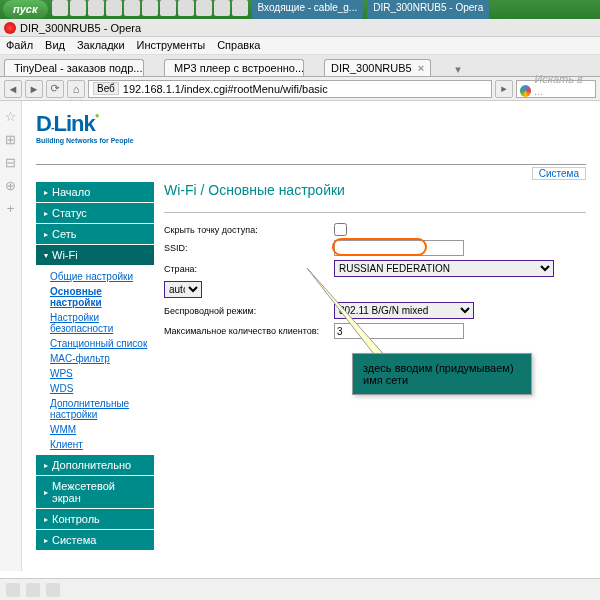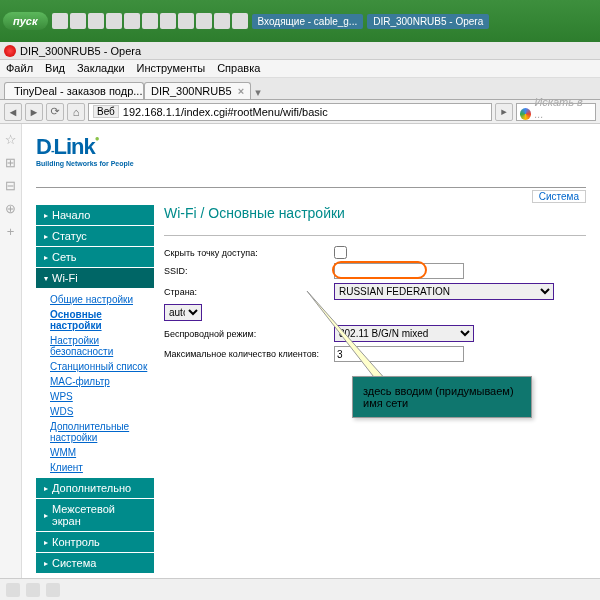--- a/index.html
+++ b/index.html
@@ -1,26 +1,26 @@
 <!DOCTYPE html>
 <html><head>
 <meta charset="utf-8">
 <style>
 *{margin:0;padding:0;box-sizing:border-box;font-family:Tahoma,Arial,sans-serif;font-size:11px}
 body{background:#fff;width:600px;height:600px;overflow:hidden}
-.taskbar{height:42px;background:linear-gradient(#3d8f3d,#2d7d2d);display:flex;align-items:center;color:#fff}
+.taskbar{height:19px;background:linear-gradient(#3d8f3d,#2d7d2d);display:flex;color:#fff}
 .start-btn{background:linear-gradient(#5cb85c,#3a8a3a);padding:3px 10px;border-radius:10px;margin-left:3px;font-style:italic;font-weight:bold}
 .tb-item{background:#3a7a9a;margin-left:4px;padding:2px 6px;border-radius:2px;font-size:10px}
 .tb-icons{display:flex;gap:2px;margin-left:4px}
 .tb-icons span{width:16px;height:16px;display:inline-block;background:#ddd;border-radius:2px}
 .titlebar{height:18px;background:#e8e8e8;display:flex;align-items:center;padding:0 4px;border-bottom:1px solid #ccc}
 .titlebar .oicon{width:12px;height:12px;background:radial-gradient(#ff4444,#cc0000);border-radius:50%;margin-right:4px}
 .menubar{height:18px;background:#f5f5f5;display:flex;gap:12px;padding:2px 6px;border-bottom:1px solid #ddd}
 .menubar span{cursor:pointer}
-.tabbar{height:22px;background:#e8e8e8;display:flex;align-items:end;padding:0 4px;gap:0;border-bottom:1px solid #aaa}
+.tabbar{height:22px;background:#e8e8e8;display:flex;align-items:end;padding:0 4px;gap:20px;border-bottom:1px solid #aaa}
 .tab{background:#f8f8f8;border:1px solid #aaa;border-bottom:none;padding:2px 6px;border-radius:3px 3px 0 0;display:flex;align-items:center;gap:3px;font-size:10px;max-width:140px;white-space:nowrap;overflow:hidden}
 .tab .close{color:#999;font-weight:bold;margin-left:3px}
 .tab .ficon{width:10px;height:10px;background:#4488cc;border-radius:2px}
 .addrbar{height:24px;background:#f0f0f0;display:flex;align-items:center;padding:0 4px;gap:3px;border-bottom:1px solid #ccc}
 .navbtn{width:18px;height:18px;border:1px solid #bbb;background:#eee;border-radius:2px;display:flex;align-items:center;justify-content:center;color:#666}
 .url-field{flex:1;height:18px;border:1px solid #aaa;background:#fff;padding:0 4px;display:flex;align-items:center;gap:4px}
 .url-badge{background:#eee;border:1px solid #ccc;padding:0 3px;font-size:10px}
 .search-field{width:80px;height:18px;border:1px solid #aaa;background:#fff;padding:0 3px;display:flex;align-items:flex-end;color:#aaa;font-style:italic;font-size:9px}
 .gicon{width:12px;height:12px;background:conic-gradient(#4285f4,#ea4335,#fbbc05,#34a853,#4285f4);border-radius:50%;margin-right:3px}
 .content{display:flex;height:calc(100% - 130px)}
@@ -89,20 +89,24 @@
   <span>Инструменты</span>
   <span>Справка</span>
 </div>
 
 <div class="tabbar">
   <div class="tab">
       <span class="ficon"></span>
       <span>TinyDeal - заказов подр...</span>
     </div>
   <div class="tab">
+      <span class="ficon"></span>
+      <span>MP3 плеер с встроенно...</span>
+    </div>
+  <div class="tab">
       <span>DIR_300NRUB5</span>
       <span class="close">×</span>
     </div>
   <span style="color:#777;padding:0 4px">▾</span>
 </div>
 
 <div class="addrbar">
   <div class="navbtn">◄</div>
   <div class="navbtn">►</div>
   <div class="navbtn">⟳</div>

